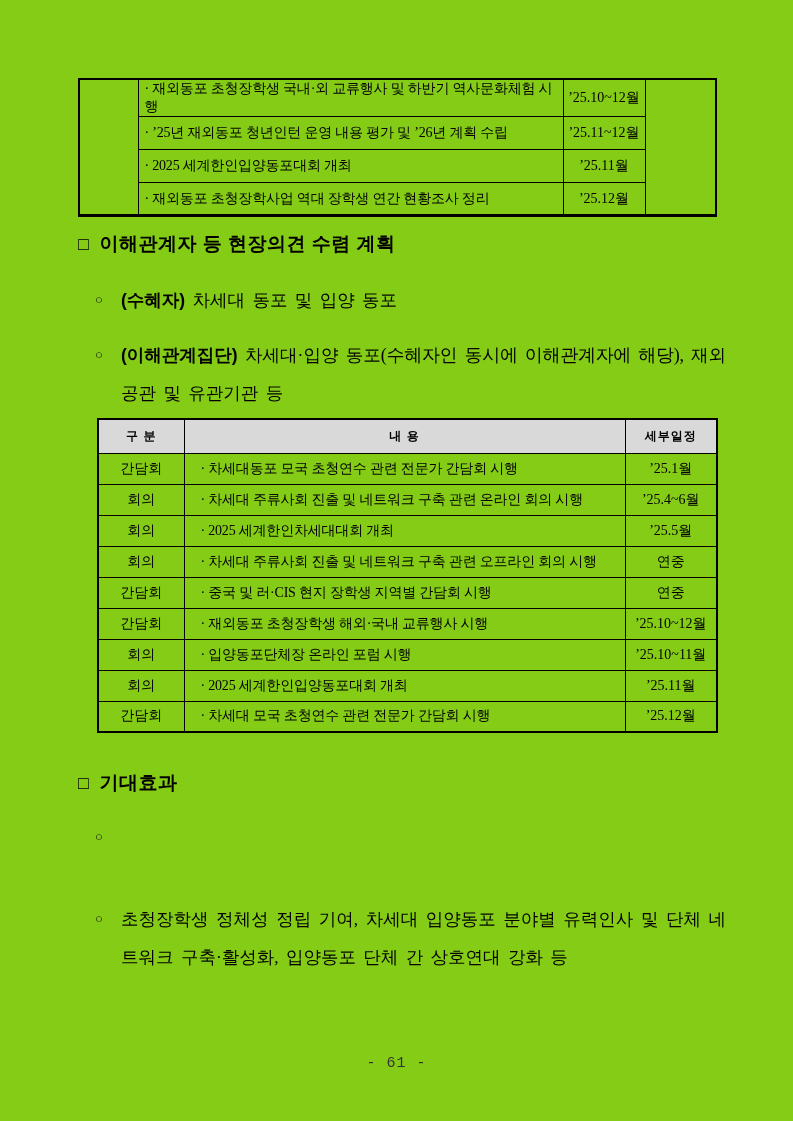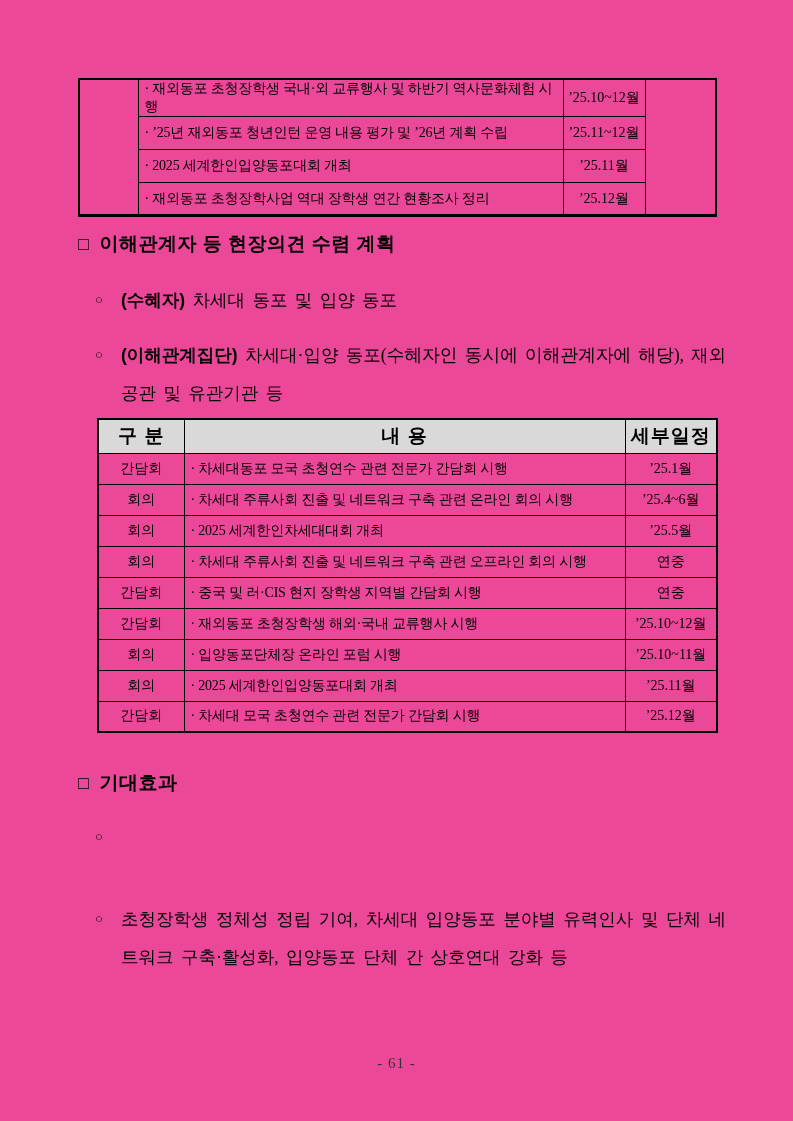--- a/index.html
+++ b/index.html
@@ -1,21 +1,21 @@
 <!DOCTYPE html>
 <html><head>
 <meta charset="utf-8">
 <style>
   * { margin:0; padding:0; box-sizing:border-box; }
   html,body { background:#808080; }
   .page {
     position:relative;
     width:793px; height:1121px;
     margin:0 auto;
-    background:#ec4899;
+    background:#84cc16;
     font-family:"Liberation Serif","DejaVu Serif",serif;
     color:#000;
     overflow:hidden;
   }
 
   
   table { border-collapse:collapse; table-layout:fixed; }
   td, th { border:1px solid #000; vertical-align:middle; overflow:hidden; }
 
   .top-table {
@@ -28,25 +28,25 @@
   .top-table .date-cell { text-align:center; padding:0 2px; }
 
   .mid-table {
     position:absolute; left:97px; top:418px; width:619px;
     font-size:14px;
   }
   .mid-table { border:2px solid #000; }
   .mid-table th {
     height:34px; background:#d9d9d9; text-align:center;
     font-family:"Liberation Sans","DejaVu Sans",sans-serif;
-    font-weight:bold; font-size:19px; letter-spacing:1px;
+    font-weight:bold; font-size:12px; letter-spacing:1px;
   }
   .mid-table td { height:31px; }
   .mid-table .type-cell { text-align:center; }
-  .mid-table .task-cell { text-align:left; padding:0 4px 0 6px; letter-spacing:-0.2px; }
+  .mid-table .task-cell { text-align:left; padding:0 4px 0 16px; letter-spacing:-0.2px; }
   .mid-table .date-cell { text-align:center; padding:0 2px; }
 
   
   .section-heading {
     position:absolute; left:78px; width:660px;
     font-family:"Liberation Sans","DejaVu Sans",sans-serif;
     font-weight:bold; font-size:19px; letter-spacing:0.5px;
   }
   .section-heading .square-marker { font-size:18px; margin-right:10px; font-weight:normal; }
 
@@ -62,21 +62,21 @@
   }
   .bullet .bold-label {
     font-family:"Liberation Sans","DejaVu Sans",sans-serif;
     font-weight:bold;
   }
   .bullet .small-note { font-size:18px; letter-spacing:-0.3px; }
 
   .page-number {
     position:absolute; left:0; top:1055px; width:100%;
     text-align:center; font-size:15px; color:#333;
-    font-family:Liberation Serif, serif;
+    font-family:Liberation Mono, monospace;
     letter-spacing:1px;
   }
 </style>
 </head>
 <body>
 
 <div class="page">
 
   <table class="top-table">
     <colgroup>

